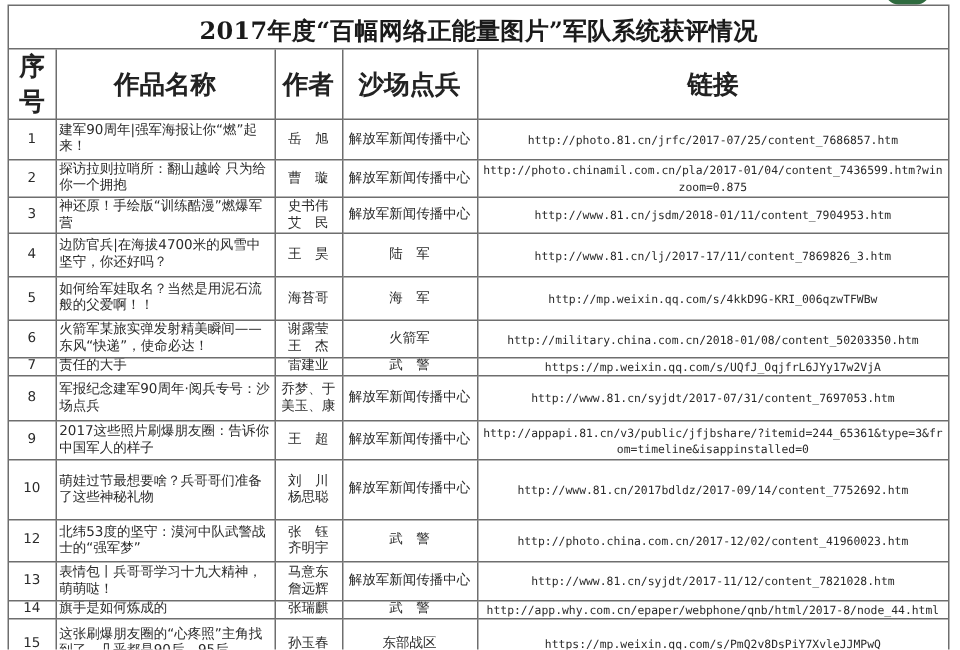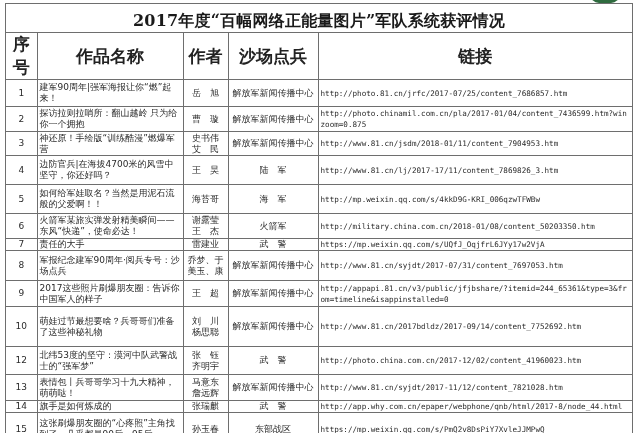--- a/index.html
+++ b/index.html
@@ -15,21 +15,21 @@
   tr > :first-child { border-left: none; }
   tr > :last-child { border-right: none; }
   tbody tr:last-child td { border-bottom: none; }
   thead tr th { border-top: none; }
   th { font-weight: bold; font-size: 17px; height: 16px; color: #222; }
   td { font-size: 9px; line-height: 11px; color: #2a2a2a; }
   td.no { text-align: center; font-size: 9px; }
   td.title { text-align: left; }
   td.author { text-align: center; }
   td.unit { text-align: center; white-space: nowrap; }
-  td.link { text-align: left; font-family: "DejaVu Sans Mono", monospace; font-size: 7.6px; line-height: 11px; word-break: break-all; }
+  td.link { text-align: center; font-family: "DejaVu Sans Mono", monospace; font-size: 7.6px; line-height: 11px; word-break: break-all; }
   .pill { position: absolute; right: 20px; top: -6px; width: 30px; height: 9px; border-radius: 0 0 15px 15px; background: #2f6b3f; }
 </style>
 </head>
 <body>
 
 <div class="pill"></div>
 
 <div class="sheet">
   <div class="title-row">
     <span class="title-main">2017年度“百幅网络正能量图片”军队系统获评情况</span>

